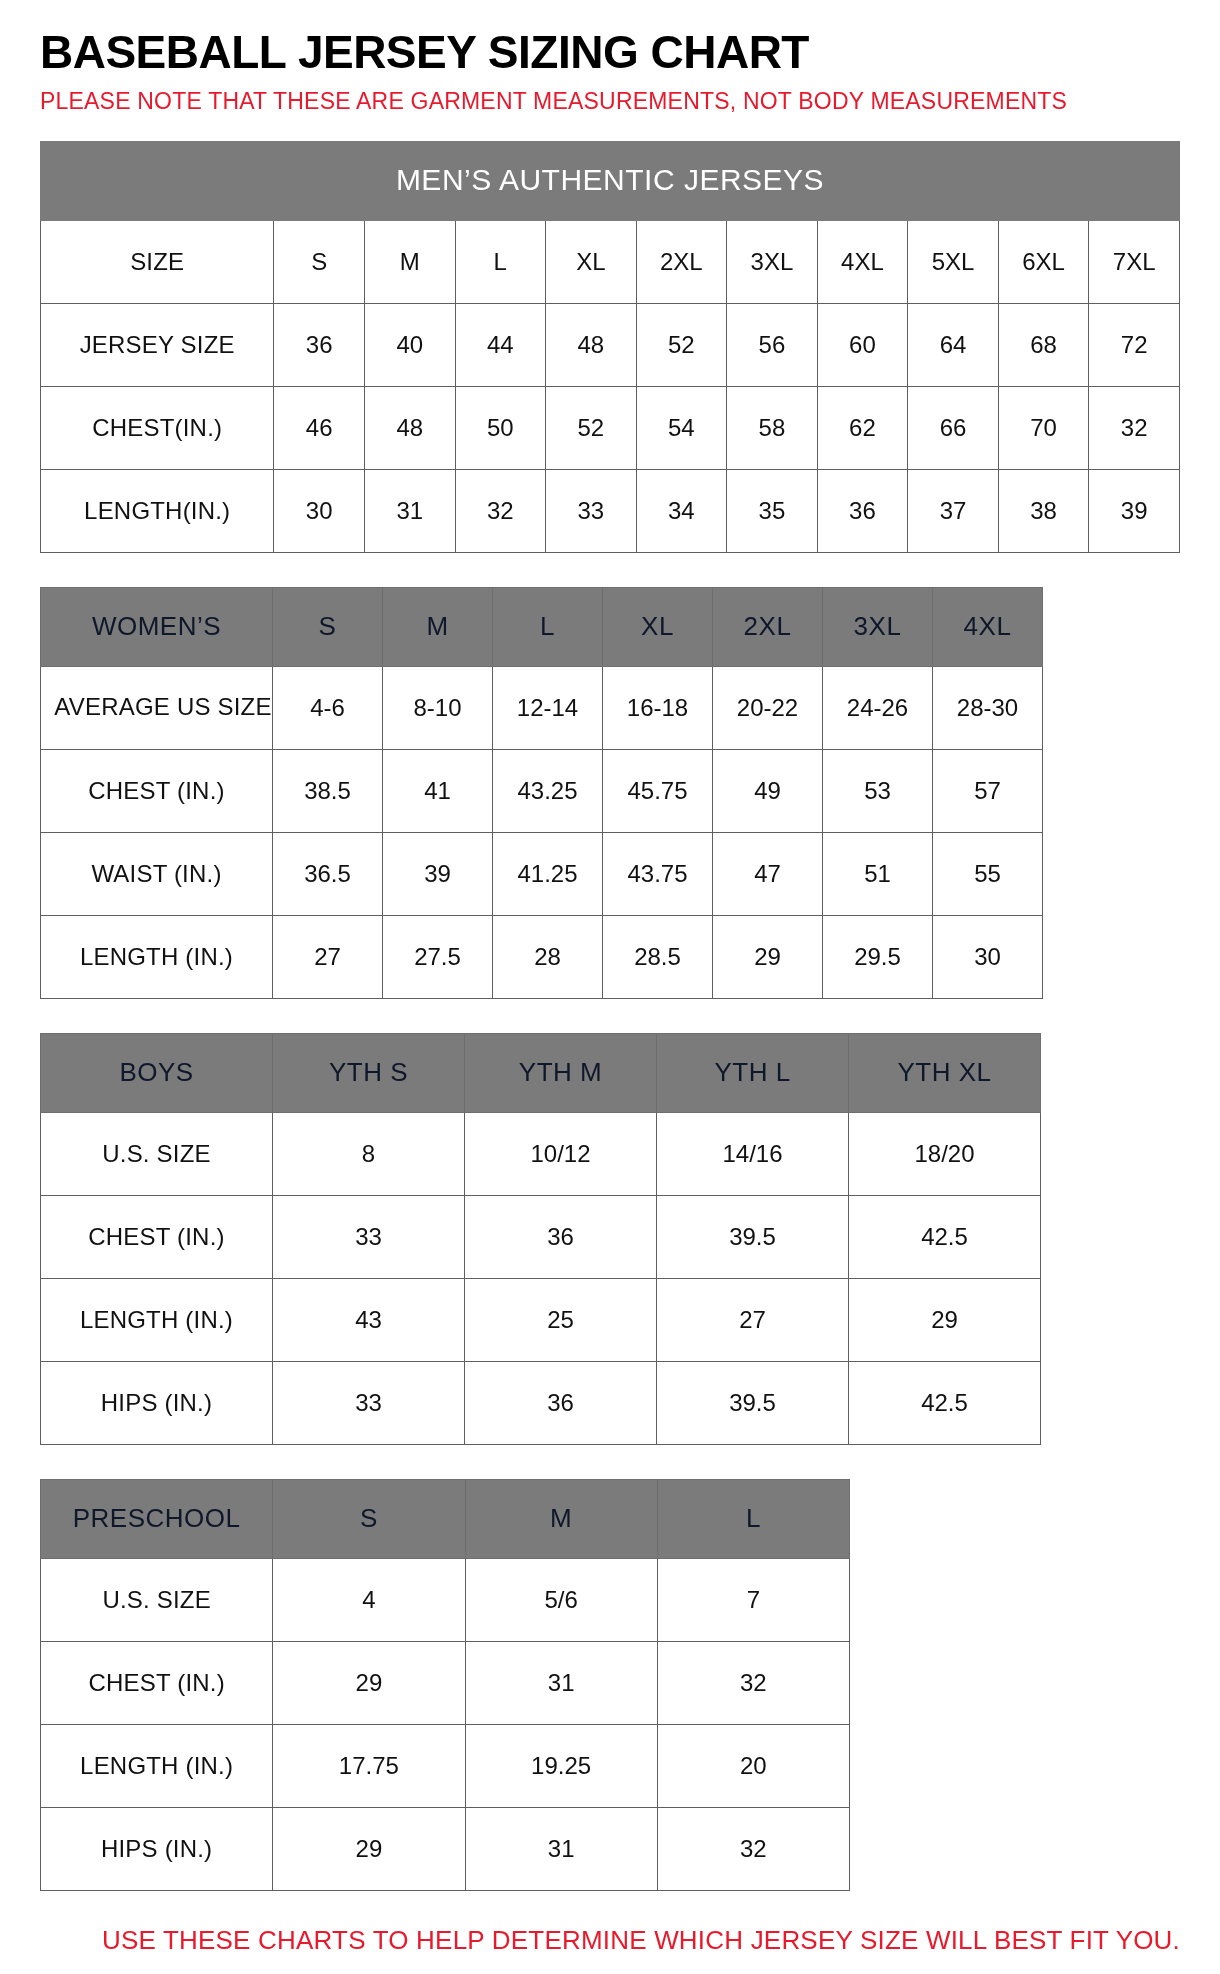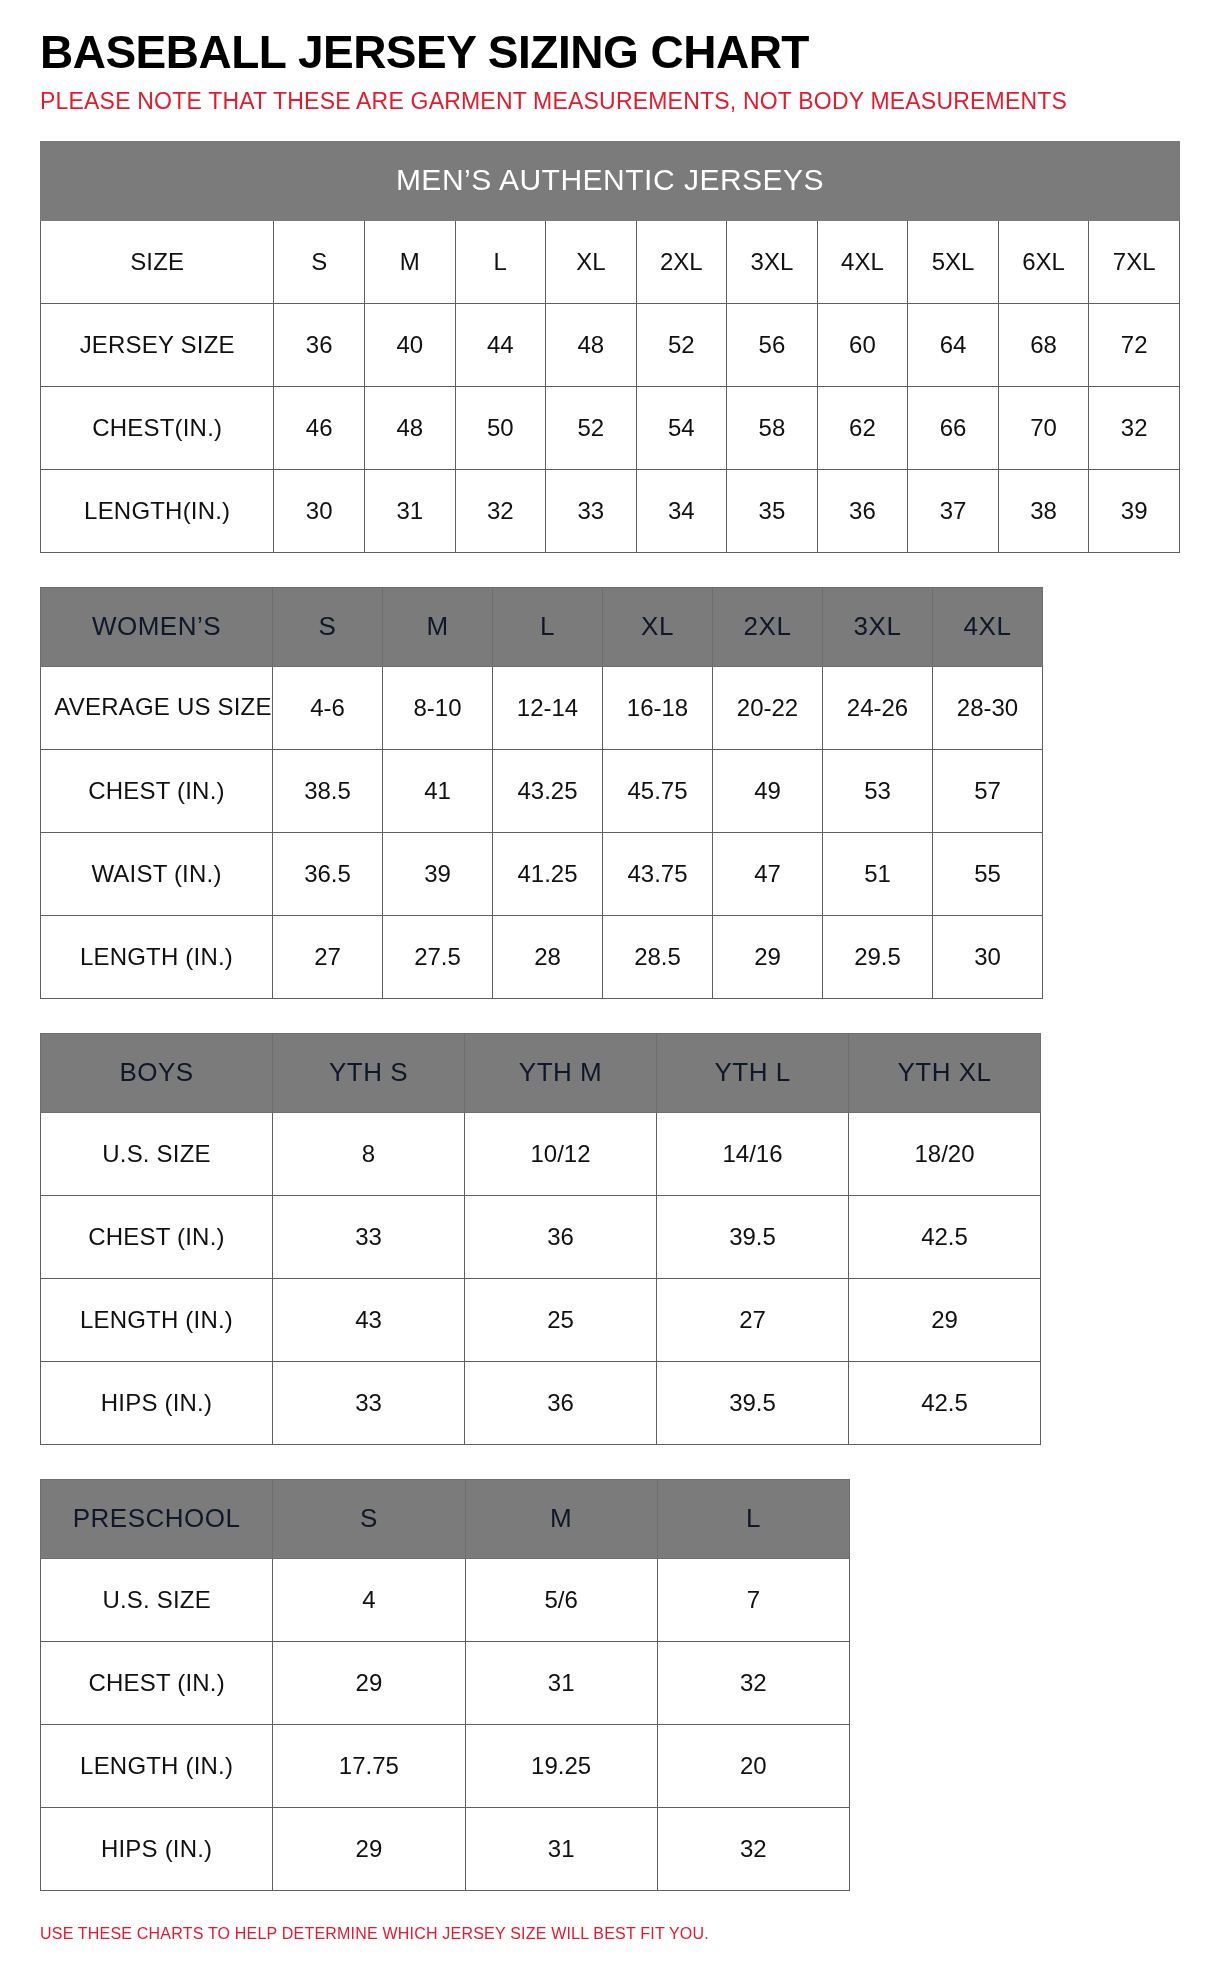--- a/index.html
+++ b/index.html
@@ -83,23 +83,24 @@
   #boys-table { width: 1000px; }
   #boys-table col.lbl { width: 232px; }
   #boys-table col.c   { width: 192px; }
   
   #preschool-table { width: 810px; border-radius: 30px; }
   #preschool-table col.lbl { width: 232px; }
   #preschool-table col.c   { width: 192px; }
 
   .footer-note {
     color: #e8192c;
-    font-size: 16px;
+    font-size: 26px;
     letter-spacing: 0.2px;
     margin: 6px 0 26px 0;
+    text-align: right;
   }
   .two-line { line-height: 1.1; padding-left: 13px; }
 </style>
 </head>
 <body>
 
 <div class="page">
 
   <h1 class="main-title">BASEBALL JERSEY SIZING CHART</h1>
   <p class="note">PLEASE NOTE THAT THESE ARE GARMENT MEASUREMENTS, NOT BODY MEASUREMENTS</p>

